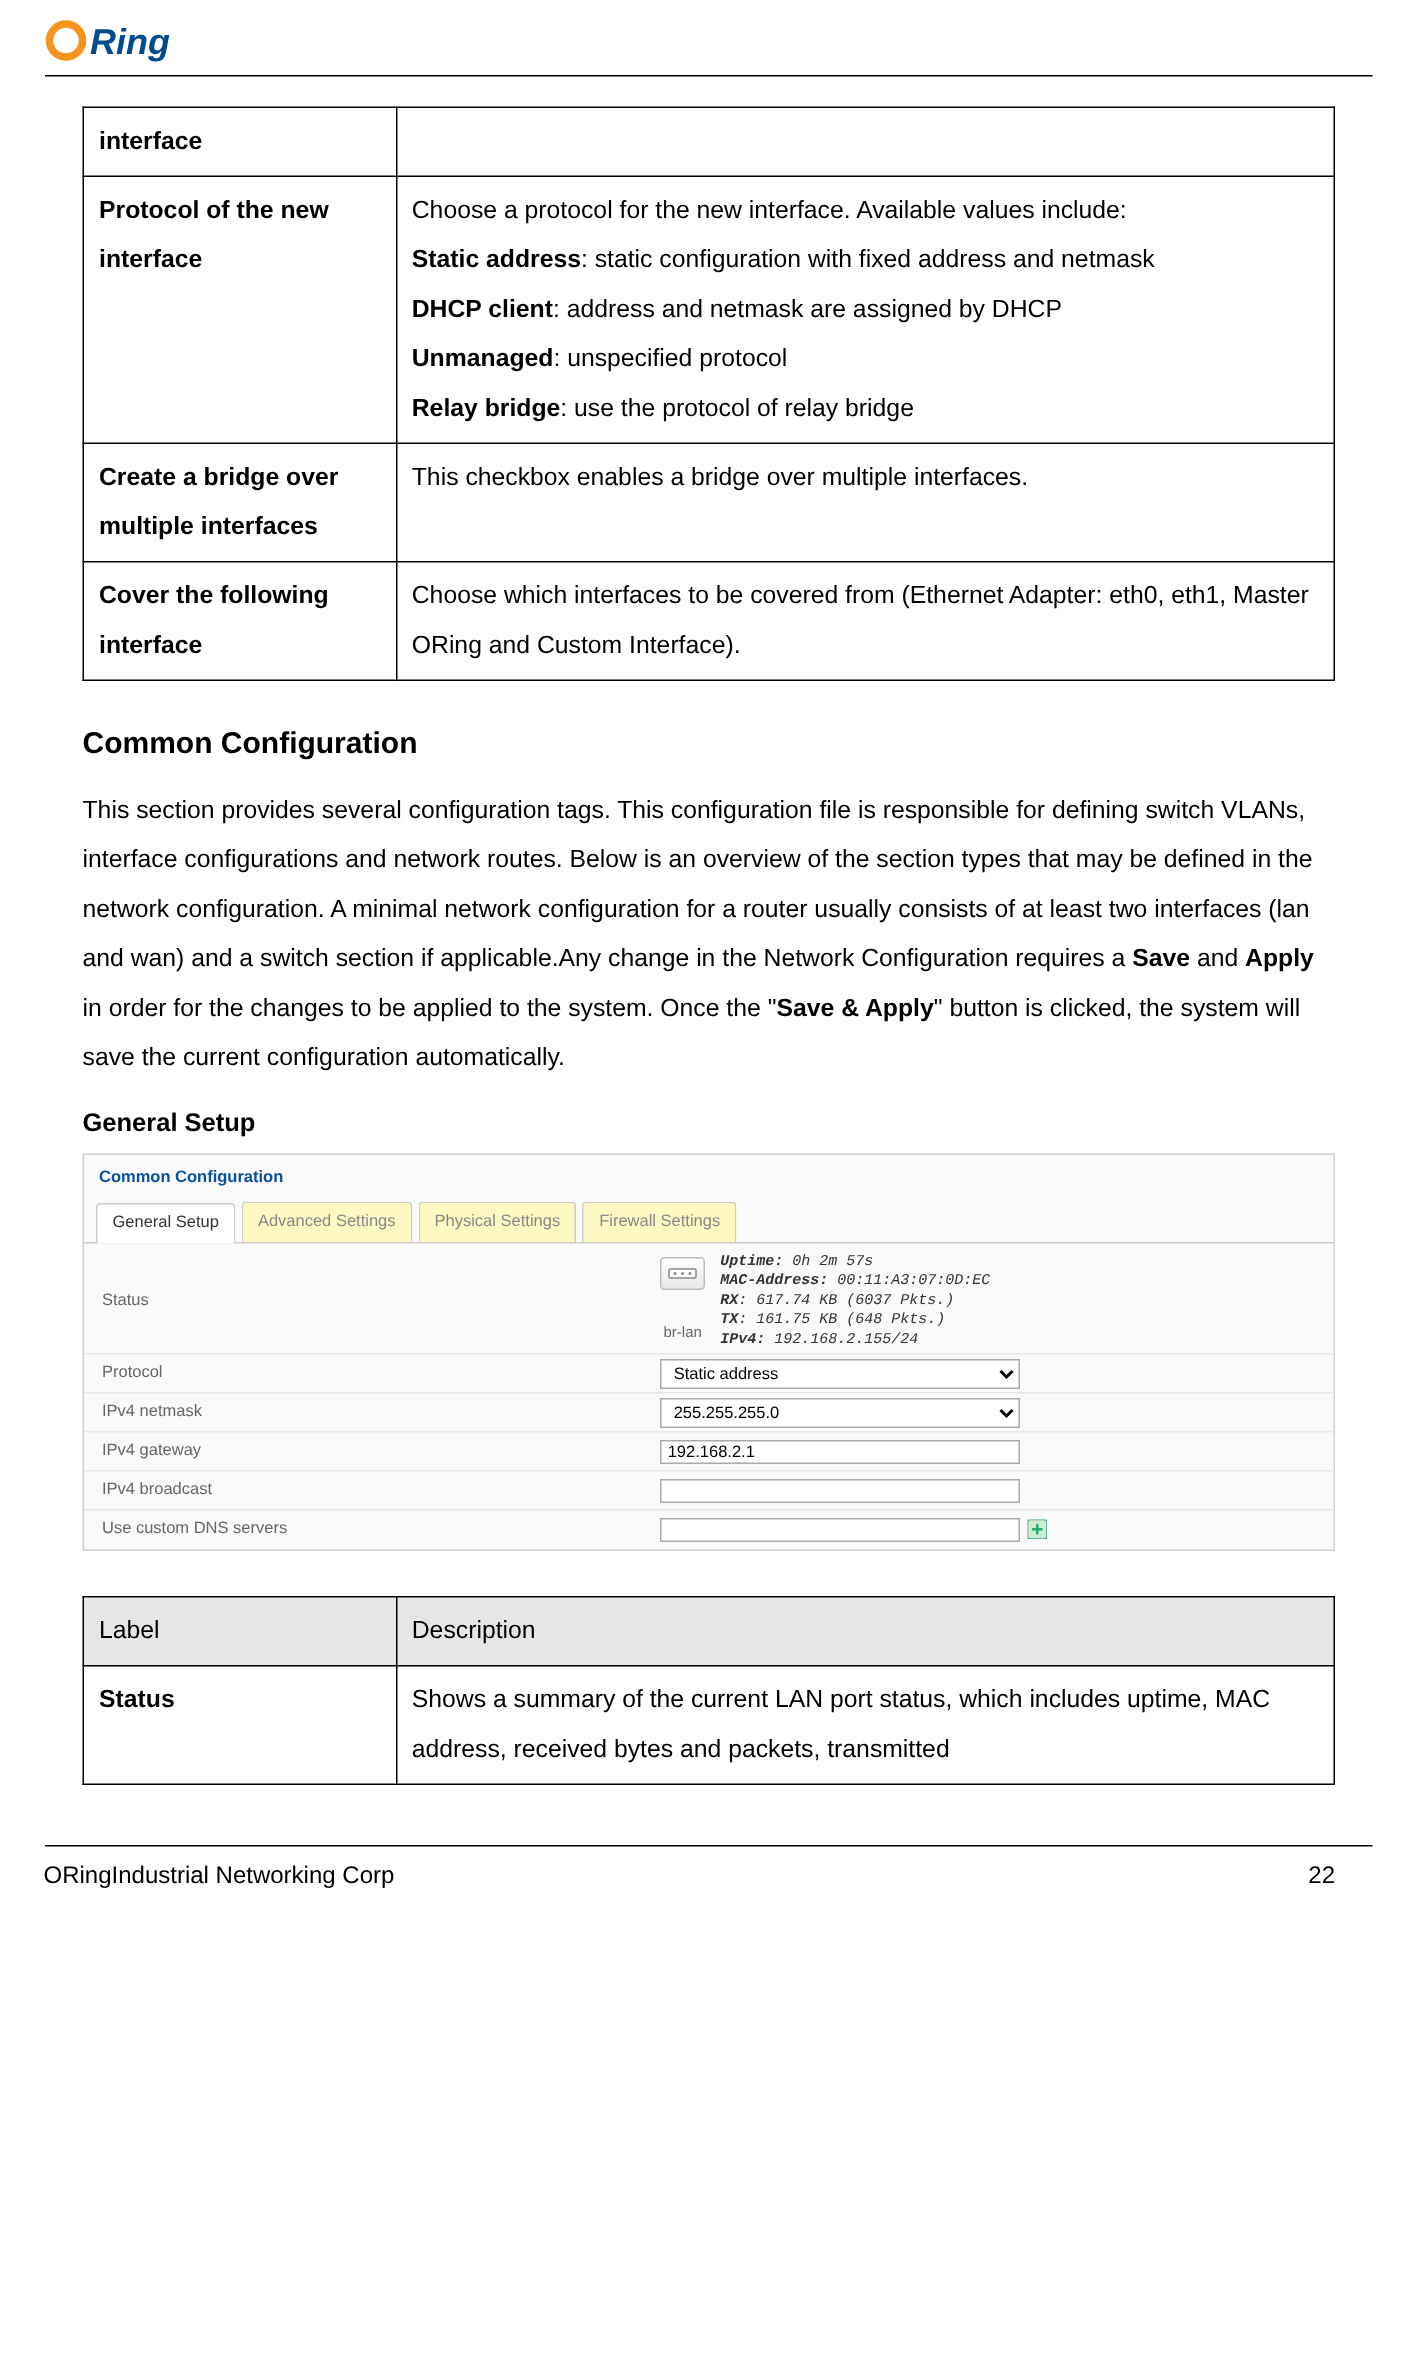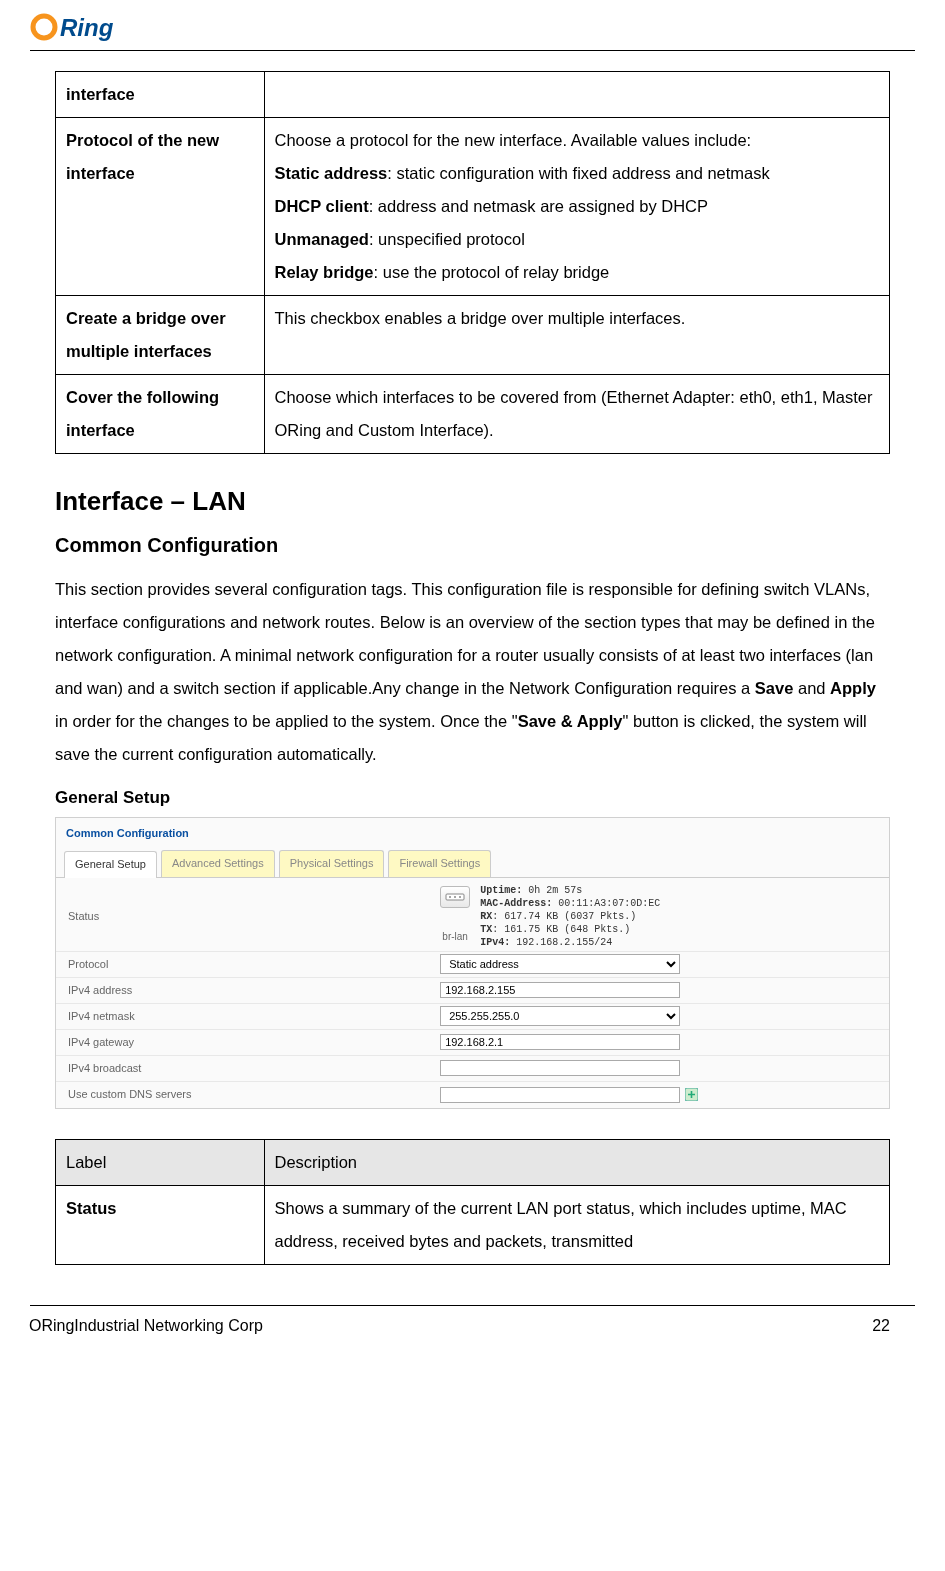--- a/index.html
+++ b/index.html
@@ -96,21 +96,21 @@
       color: #666;
       gap: 20px;
     }
     .device-icon {
       width: 30px; height: 22px;
       border: 1px solid #bbb;
       border-radius: 3px;
       background: linear-gradient(#fff, #e8e8e8);
       display: flex; align-items: center; justify-content: center;
     }
-    .status-text { font-family: "Courier New", monospace; font-size: 10px; line-height: 1.3; }
+    .status-text { font-family: "Courier New", monospace; font-size: 10px; line-height: 1.3; font-style: italic; }
     .status-text .k { font-weight: bold; }
     .config-field input[type=text], .config-field select {
       width: 240px;
       font-size: 11px;
       padding: 1px 4px;
       border: 1px solid #aaa;
       background: #fff;
       font-family: inherit;
     }
     .config-field select { height: 20px; }
@@ -180,21 +180,20 @@
       <td>This checkbox enables a bridge over multiple interfaces.</td>
     </tr>
     <tr>
       <td>Cover the following interface</td>
       <td>Choose which interfaces to be covered from (Ethernet Adapter: eth0, eth1, Master ORing and Custom Interface).</td>
     </tr>
   </tbody>
     </table>
 
 
-  <h1 class="section-title">Interface – LAN</h1>
   <h2 class="subsection">Common Configuration</h2>
 
   <p class="body-para">
     <span>This section provides several configuration tags. This configuration file is responsible for defining switch VLANs, interface configurations and network routes. Below is an overview of the section types that may be defined in the network configuration. A minimal network configuration for a router usually consists of at least two interfaces (lan and wan) and a switch section if applicable.Any change in the Network Configuration requires a </span><span class="bold">Save</span><span> and </span><span class="bold">Apply</span><span> in order for the changes to be applied to the system. Once the "</span><span class="bold">Save &amp; Apply</span><span>" button is clicked, the system will save the current configuration automatically.</span>
   </p>
 
   <h3 class="setup-heading">General Setup</h3>
 
   <div class="config-panel">
     <div class="config-title">Common Configuration</div>
@@ -228,26 +227,20 @@
           </div>
         </div>
       </div>
       <div class="config-row">
         <div class="config-label">Protocol</div>
         <div class="config-field">
             <select><option>Static address</option></select>
           </div>
       </div>
       <div class="config-row">
-        <div class="config-label">IPv4 address</div>
-        <div class="config-field">
-            <input type="text" value="192.168.2.155" style="">
-          </div>
-      </div>
-      <div class="config-row">
         <div class="config-label">IPv4 netmask</div>
         <div class="config-field">
             <select><option>255.255.255.0</option></select>
           </div>
       </div>
       <div class="config-row">
         <div class="config-label">IPv4 gateway</div>
         <div class="config-field">
             <input type="text" value="192.168.2.1" style="">
           </div>

